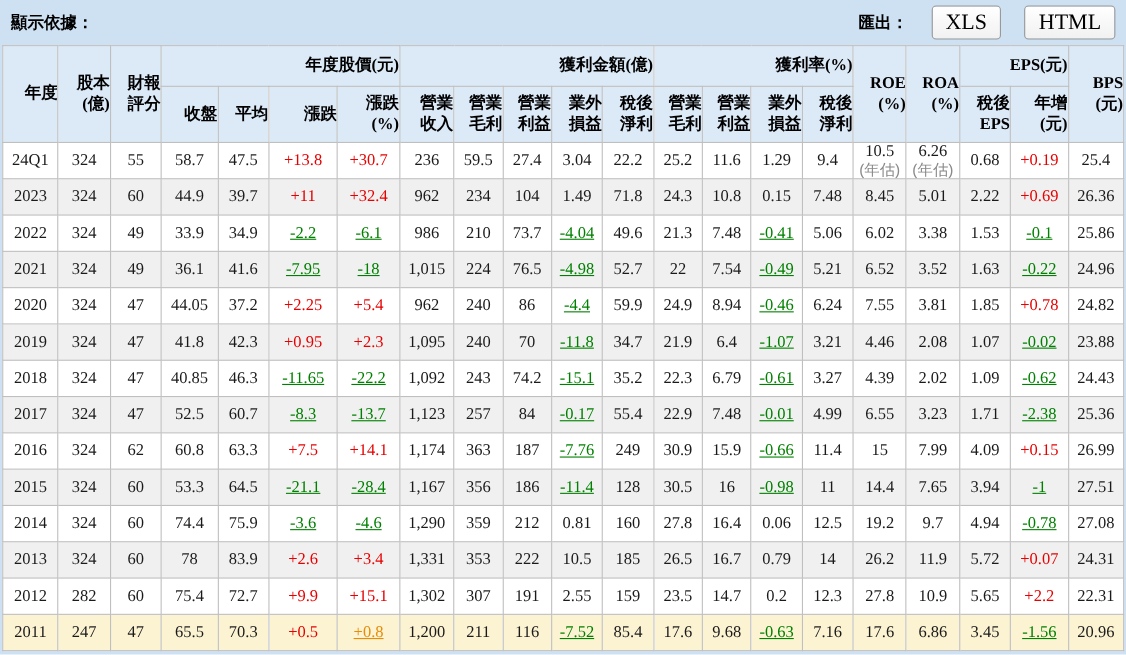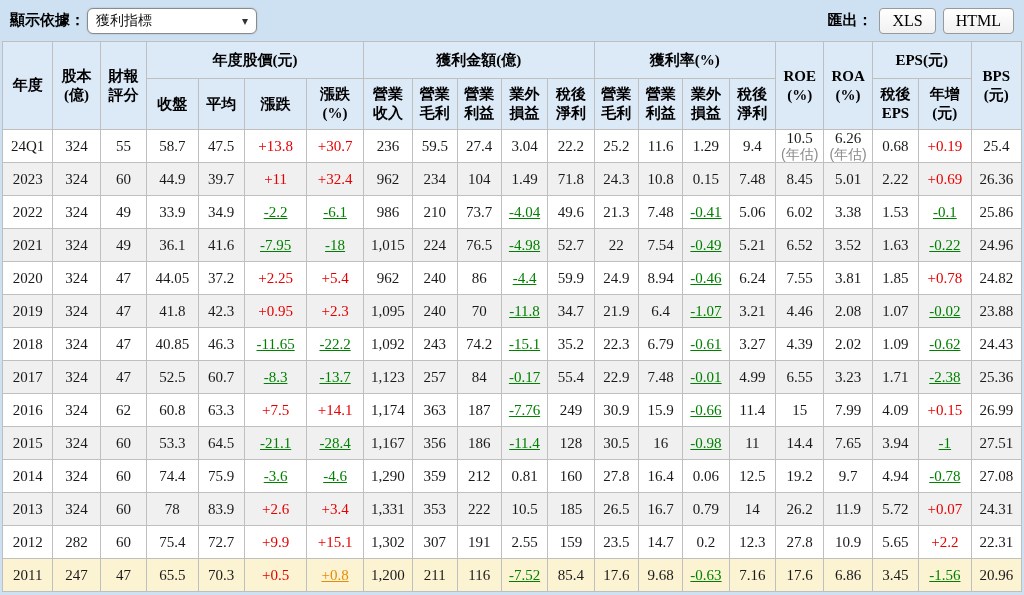--- a/index.html
+++ b/index.html
@@ -36,27 +36,27 @@
     margin-left: 2px;
     font-family: "Liberation Sans", "DejaVu Sans", sans-serif;
     font-size: 14px;
     color: #111;
     cursor: pointer;
     box-shadow: 0 0 2px rgba(0,0,0,.2);
   }
   .chev { font-size: 12px; color: #333; line-height: 1; }
   .btn {
     font-family: "Liberation Serif", "DejaVu Serif", serif;
-    font-size: 16px;
+    font-size: 20px;
     color: #000;
     background: linear-gradient(#ffffff, #f1f1f1);
     border: 1px solid #999;
     border-radius: 4px;
     padding: 3px 12px;
-    margin-left: 7px;
+    margin-left: 21px;
     cursor: pointer;
   }
   
   table {
     width: 1020px;
     margin: 0 2px;
     border-collapse: collapse;
     table-layout: fixed;
     background: #fff;
   }
@@ -67,20 +67,21 @@
     overflow: hidden;
   }
   th {
     background: var(--header_bg, #dce9f7);
     font-weight: bold;
     font-size: 15px;
     color: #000;
     white-space: pre-line;
     line-height: 1.25;
     padding: 2px 0;
+    text-align: right;
   }
   thead tr.r1 th { height: 37px; }
   thead tr.r2 th { height: 51px; }
   td {
     height: 33px;
     font-size: 15px;
     color: #1a1a1a;
     padding: 0 2px;
     line-height: 1.1;
   }
@@ -96,24 +97,20 @@
     line-height: 1.1;
     font-family: "Liberation Sans", "DejaVu Sans", sans-serif;
   }
 </style>
 </head>
 <body>
 
 <div class="topbar">
   <div class="left">
     <span class="lbl">顯示依據：</span>
-    <div class="select">
-      <span>獲利指標</span>
-      <span class="chev">▾</span>
-    </div>
   </div>
   <div class="right">
     <span class="lbl">匯出：</span>
     <button class="btn">XLS</button>
     <button class="btn">HTML</button>
   </div>
 </div>
 
 <table>
   <colgroup id="cols">

